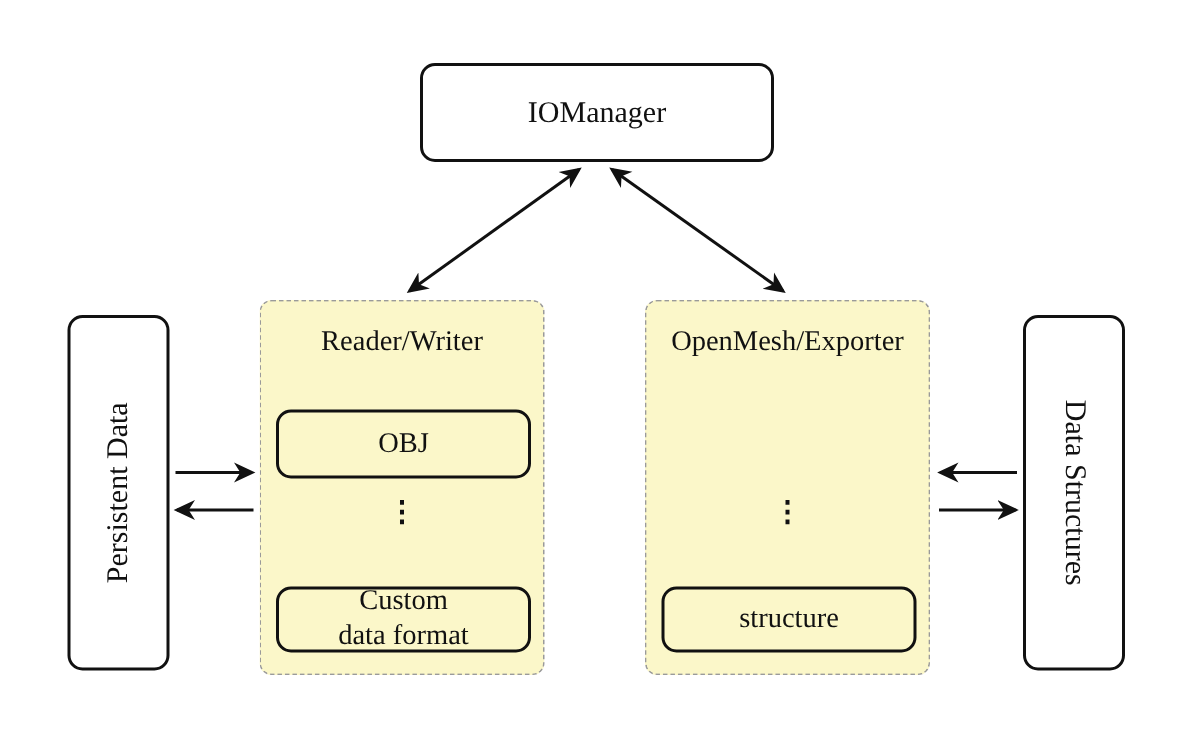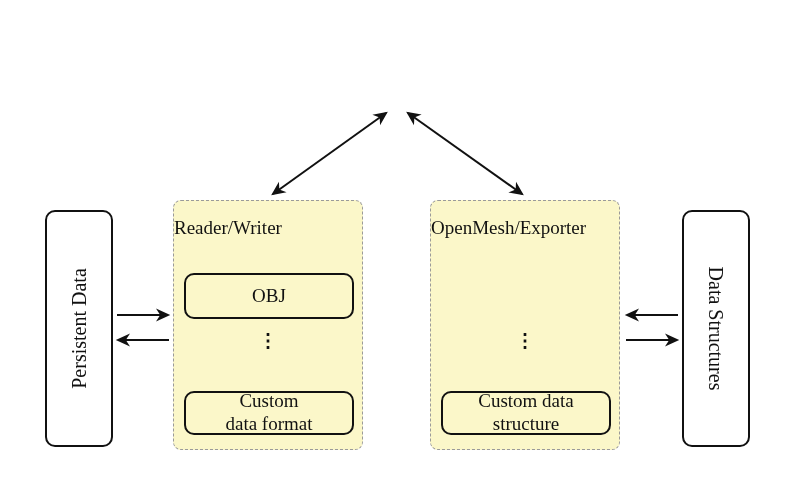--- a/index.html
+++ b/index.html
@@ -53,20 +53,21 @@
     border: 1.6px dashed var(--panel-border);
     border-radius: 8px;
   }
   .panel.left  { left: 173px; }
   .panel.right { left: 430px; }
   .panel-title {
     position: absolute;
     top: 16px;
     left: 0;
     width: 100%;
+    text-align: center;
     font-size: 19px;
   }
   .inner-box {
     position: absolute;
     left: 10px;
     width: 170px;
     background: var(--panel-fill);
     border: 2.5px solid var(--line-color);
     border-radius: 10px;
     display: flex;
@@ -102,20 +103,23 @@
       </marker>
     </defs>
     <line x1="386" y1="113" x2="273" y2="194" stroke="#111111" stroke-width="2" marker-start="url(#ah)" marker-end="url(#ah)"></line>
     <line x1="408" y1="113" x2="522" y2="194" stroke="#111111" stroke-width="2" marker-start="url(#ah)" marker-end="url(#ah)"></line>
     <line x1="117" y1="315" x2="168" y2="315" stroke="#111111" stroke-width="2" marker-end="url(#ah)"></line>
     <line x1="169" y1="340" x2="118" y2="340" stroke="#111111" stroke-width="2" marker-end="url(#ah)"></line>
     <line x1="678" y1="315" x2="627" y2="315" stroke="#111111" stroke-width="2" marker-end="url(#ah)"></line>
     <line x1="626" y1="340" x2="677" y2="340" stroke="#111111" stroke-width="2" marker-end="url(#ah)"></line>
   </svg>
 
+  <div class="node io-box">
+    <span>IOManager</span>
+  </div>
 
   <div class="node side-box left">
     <span class="vtext up">Persistent Data</span>
   </div>
 
   <div class="node side-box right">
     <span class="vtext down">Data Structures</span>
   </div>
 
   <div class="panel left">
@@ -127,18 +131,17 @@
     <div class="inner-box second">
       <span>Custom</span>
       <span>data format</span>
     </div>
   </div>
 
   <div class="panel right">
     <div class="panel-title">OpenMesh/Exporter</div>
     <div class="dots">⋮</div>
     <div class="inner-box second">
-      <span>Custom data</span>
       <span>structure</span>
     </div>
   </div>
 
 </div>
 
 </body></html>

